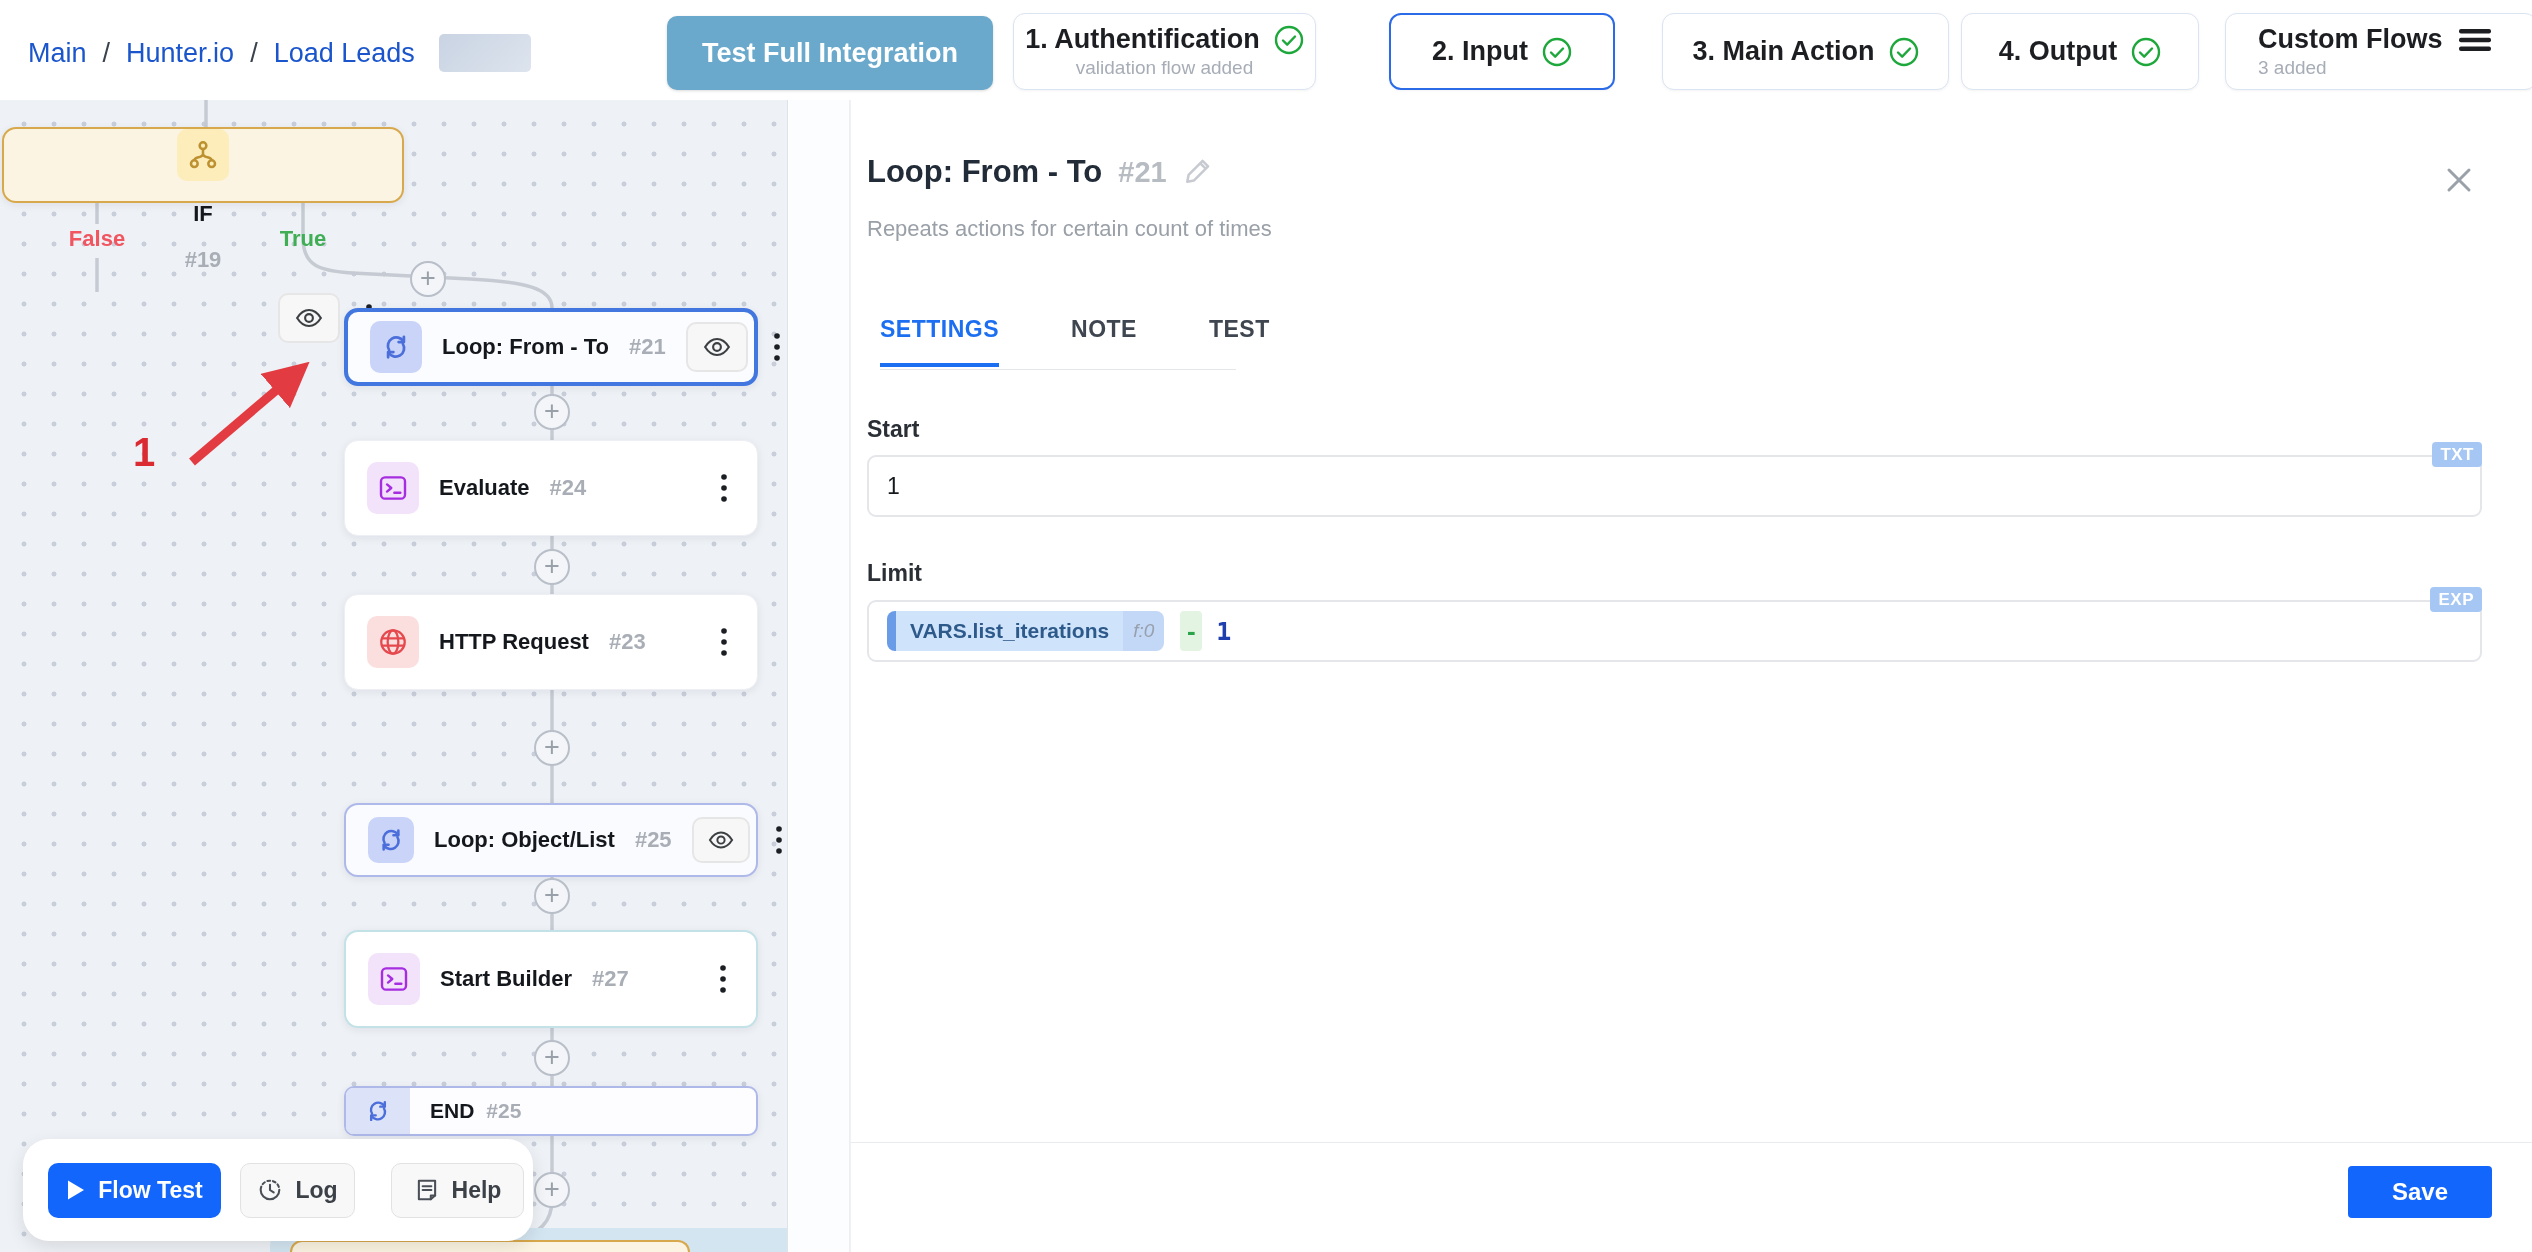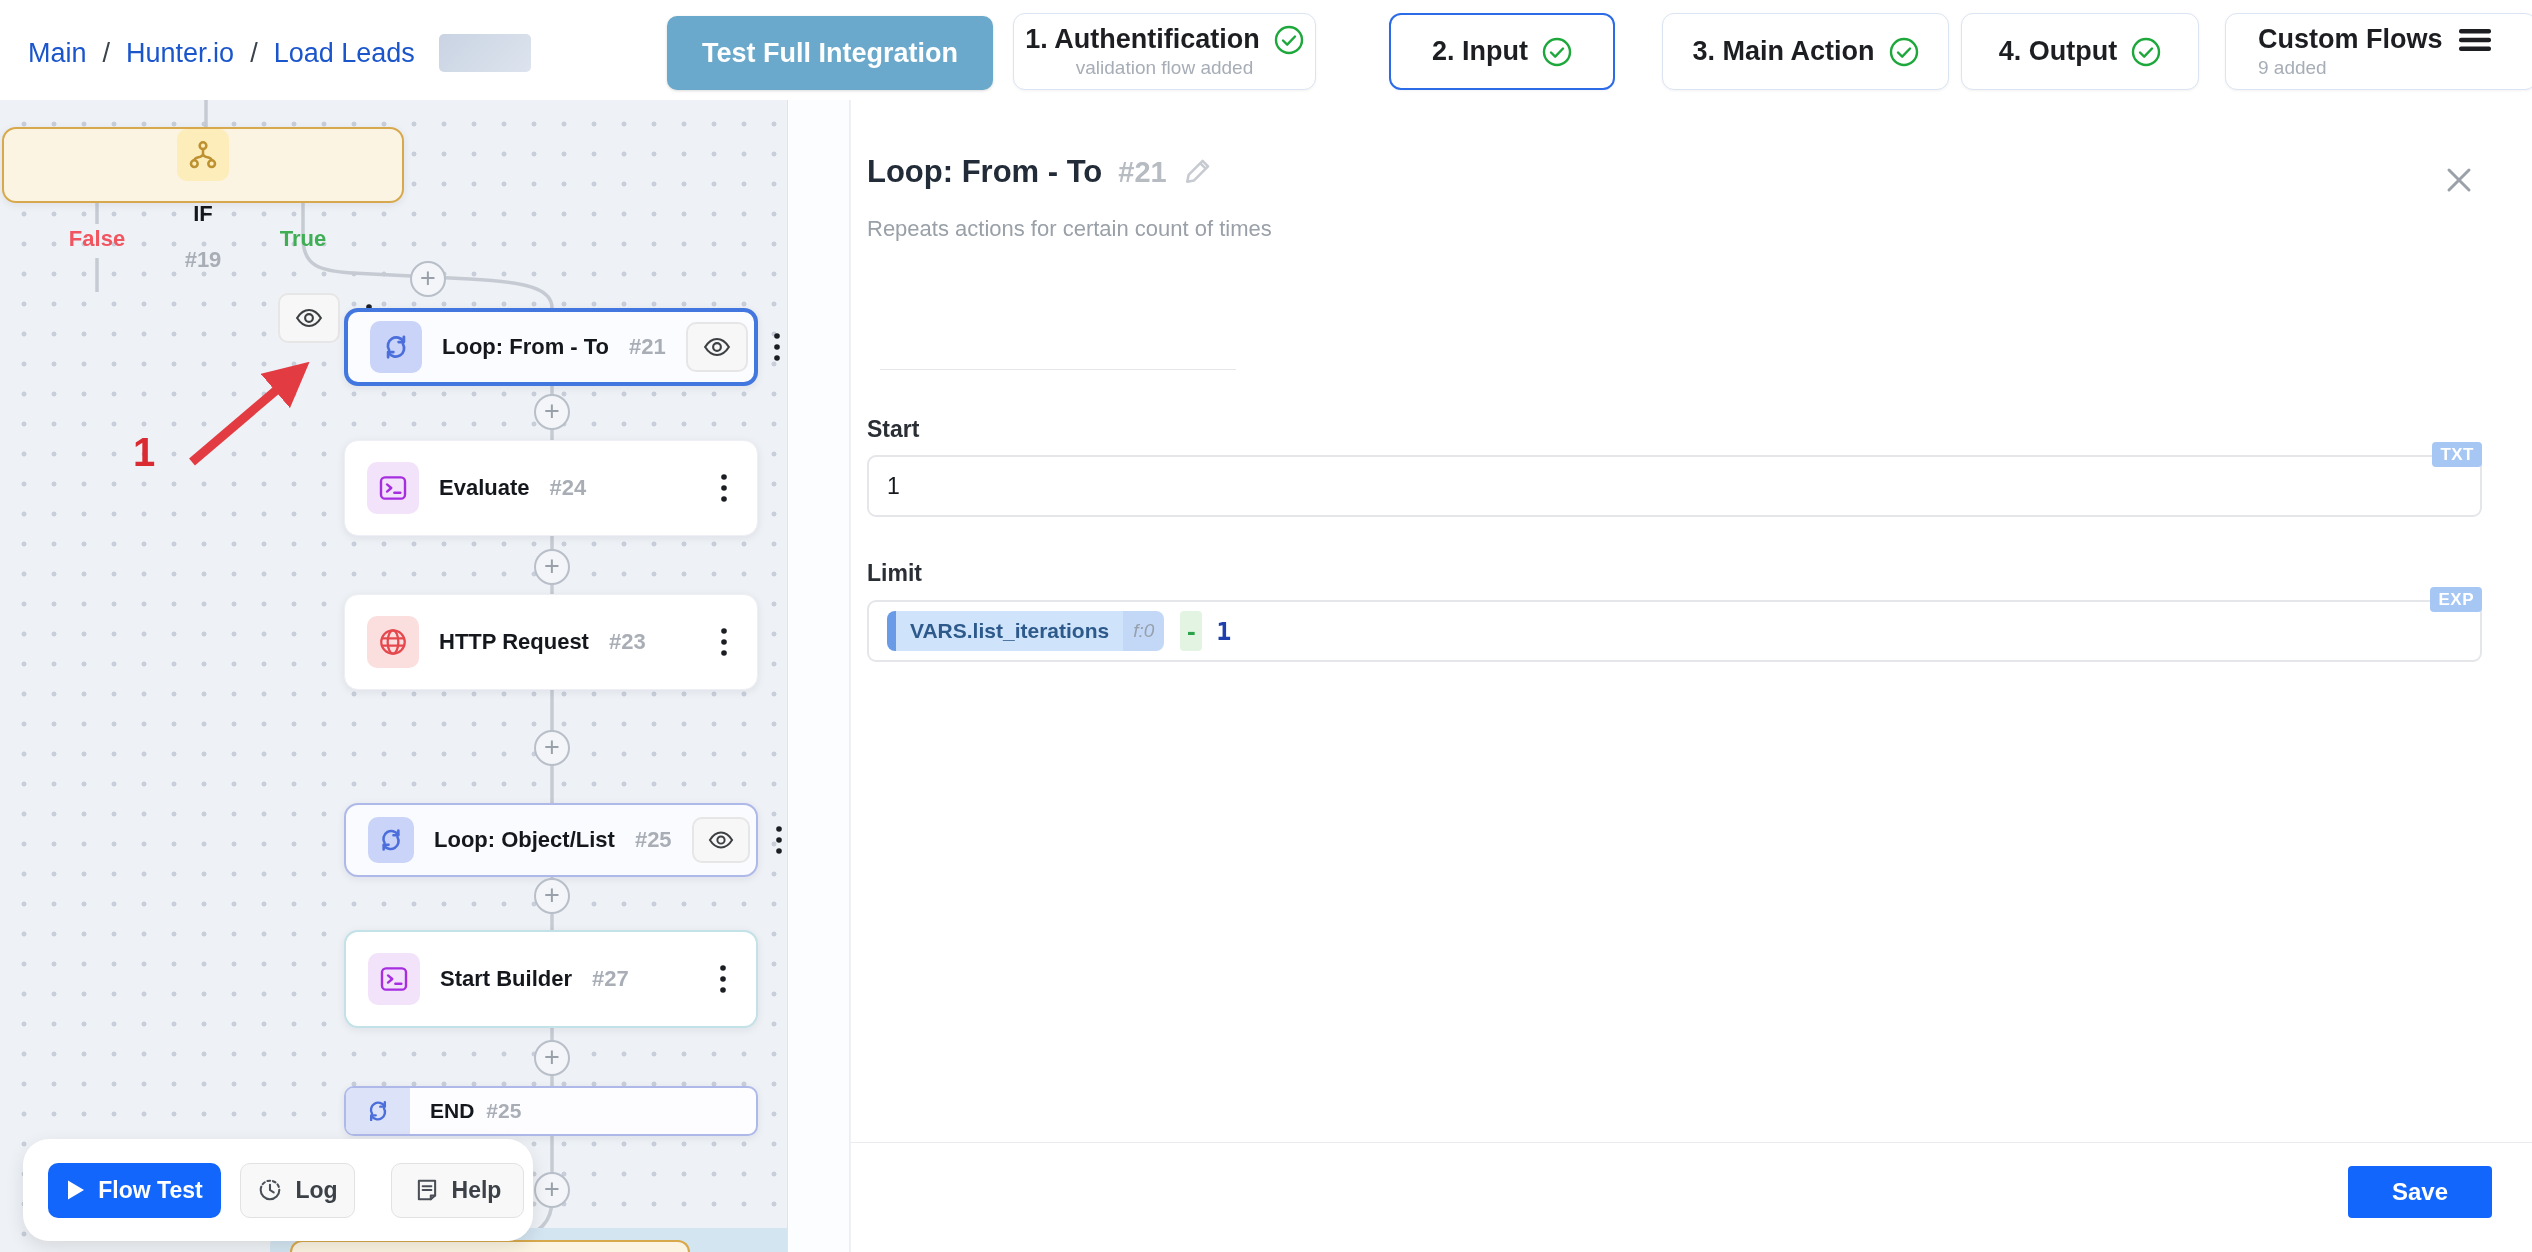--- a/index.html
+++ b/index.html
@@ -192,21 +192,21 @@
     <div class="step-title-row">
       <span class="step-title">Custom Flows</span>
       <span>
         <svg width="36" height="28" viewBox="0 0 36 28" fill="#1c1e22">
             <rect x="2" y="3" width="32" height="4.5" rx="2"></rect>
             <rect x="2" y="11.7" width="32" height="4.5" rx="2"></rect>
             <rect x="2" y="20.4" width="32" height="4.5" rx="2"></rect>
           </svg>
       </span>
     </div>
-    <div class="step-sub">9 added</div>
+    <div class="step-sub">3 added</div>
   </div>
 
   <div class="canvas">
 
     <svg class="connectors" width="788" height="1152" viewBox="0 0 788 1152" fill="none" stroke="#c6cad2" stroke-width="3.5">
       <path d="M206 0 V27"></path>
       <path d="M97 103 V124"></path>
       <path d="M97 158 V192"></path>
       <path d="M303 103 V138 C303 166 320 171 352 173 L470 179 C525 182 552 188 552 208"></path>
       <path d="M552 286 V340"></path>
@@ -447,20 +447,25 @@
     <span class="panel-id">#21</span>
     <span class="pencil">
       <svg width="32" height="32" viewBox="0 0 24 24" fill="none" stroke="#c7cbd1" stroke-width="1.9" stroke-linejoin="round">
           <path d="M14.7 5.2l4.1 4.1L8.3 19.8l-5.1 1 1-5.1z"></path>
           <path d="M13 7l4 4"></path>
         </svg>
     </span>
   </div>
   <div class="panel-sub">Repeats actions for certain count of times</div>
 
+  <div class="tabs">
+    <span class="tab active">SETTINGS</span>
+    <span class="tab">NOTE</span>
+    <span class="tab">TEST</span>
+  </div>
   <div class="tabs-base"></div>
 
   <span class="field-label" style="left:867px; top:416px;">Start</span>
   <div class="field-wrap" style="top:455px;">
     <input class="field" value="1" style="">
     <span class="type-badge">TXT</span>
   </div>
 
   <span class="field-label" style="left:867px; top:560px;">Limit</span>
   <div class="field-wrap" style="top:600px;">

